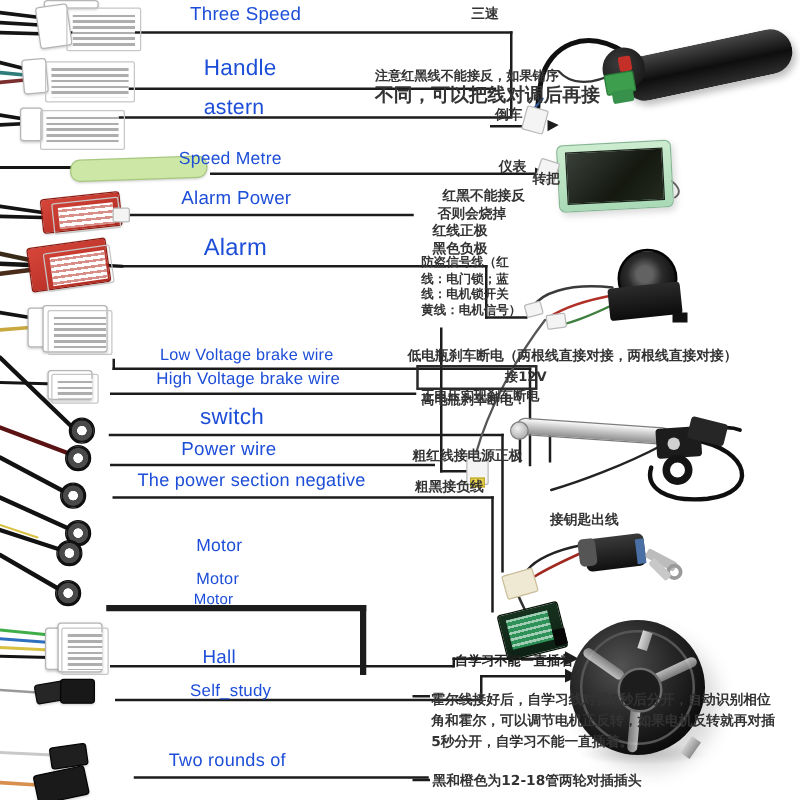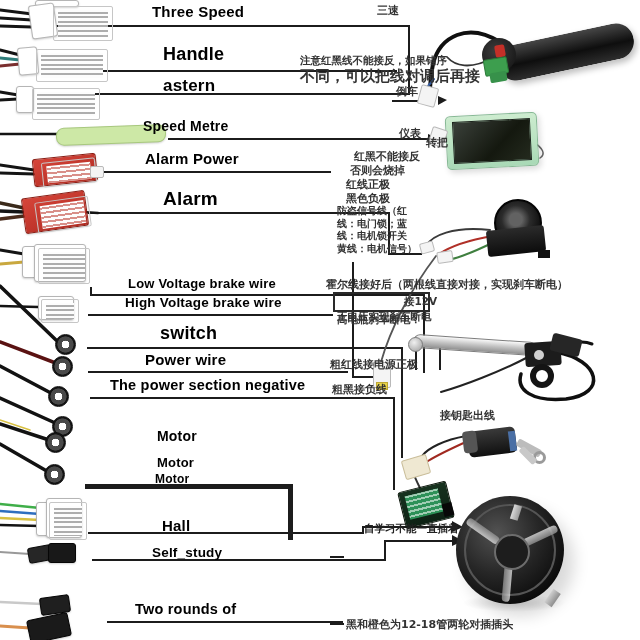--- a/index.html
+++ b/index.html
@@ -2,21 +2,21 @@
 <html><head>
 <meta charset="utf-8">
 <style>
   html,body{margin:0;padding:0;background:#fff;}
   .canvas{position:relative;width:640px;height:640px;background:#fff;overflow:hidden;
           font-family:"Liberation Sans",sans-serif;}
   .abs{position:absolute;}
   
   .ln{position:absolute;background:#1c1c1c;}
   
-  .en{position:absolute;font-weight:700;color:#000000;white-space:nowrap;
+  .en{position:absolute;font-weight:400;color:#1d4ed8;white-space:nowrap;
       font-family:"Liberation Sans",sans-serif;letter-spacing:.2px;}
   
   .zh{position:absolute;font-weight:700;color:#333;white-space:nowrap;
       font-family:"DejaVu Sans",sans-serif;}
   .zh-wrap{white-space:normal;line-height:1.25;}
   
   .conn{position:absolute;background:#fff;border:1px solid #b5b5b5;border-radius:3px;
         box-shadow:0 1px 2px rgba(0,0,0,.18);}
   .conn-red{background:linear-gradient(160deg,#d6453a,#b02a20);border-color:#8a1c13;}
   .sticker{position:absolute;background-color:#fdfdfd;border:1px solid #c6c6c6;border-radius:2px;
@@ -261,24 +261,25 @@
   <div class="zh" style="left:300px;top:54px;font-size:10.5px;">注意红黑线不能接反，如果锚序</div>
   <div class="zh" style="left:300px;top:67px;font-size:15px;">不同，可以把线对调后再接</div>
   <div class="zh" style="left:396px;top:84px;font-size:11px;">倒车</div>
   <div class="zh" style="left:426px;top:99px;font-size:11px;margin-top:36px;">转把</div>
   <div class="zh" style="left:399px;top:126px;font-size:11px;">仪表</div>
   <div class="zh" style="left:354px;top:149px;font-size:11px;">红黑不能接反</div>
   <div class="zh" style="left:350px;top:163px;font-size:11px;">否则会烧掉</div>
   <div class="zh" style="left:346px;top:177px;font-size:11px;text-align:center;">红线正极</div>
   <div class="zh" style="left:346px;top:191px;font-size:11px;">黑色负极</div>
   <div class="zh zh-wrap" style="left:337px;top:205px;width:80px;font-size:10px;">防盗信号线（红线：电门锁；蓝线：电机锁开关 黄线：电机信号）</div>
-  <div class="zh" style="left:326px;top:277px;font-size:11px;">霍尔线接好后（两根线直接对接，实现刹车断电）</div>
+  <div class="zh" style="left:326px;top:277px;font-size:11px;">低电瓶刹车断电（两根线直接对接，两根线直接对接）</div>
   <div class="highbox" style="left:333px;top:292px;width:93px;height:16px;"></div>
   <div class="zh" style="left:337px;top:313px;font-size:10.5px;">高电瓶刹车断电：</div>
   <div class="zh" style="left:404px;top:295px;font-size:10.5px;">接12V</div>
   <div class="zh" style="left:337px;top:310px;font-size:10.5px;">正电压实现刹车断电</div>
   <div class="zh" style="left:330px;top:357px;font-size:11px;">粗红线接电源正极</div>
   <div class="zh" style="left:332px;top:382px;font-size:11px;">粗黑接负线</div>
   <div class="zh" style="left:405px;top:408px;font-size:11px;margin-left:35px;">接钥匙出线</div>
   <div class="zh" style="left:364px;top:522px;font-size:10.5px;color:#222;">自学习不能一直插着</div>
+  <div class="zh zh-wrap" style="left:345px;top:551px;width:275px;font-size:11px;line-height:1.55;">霍尔线接好后，自学习线对插5秒后分开，自动识别相位角和霍尔，可以调节电机正反转，如果电机反转就再对插5秒分开，自学习不能一直插着。</div>
   <div class="zh" style="left:346px;top:617px;font-size:11px;">黑和橙色为12-18管两轮对插插头</div>
 
 </div>
 
 </body></html>

